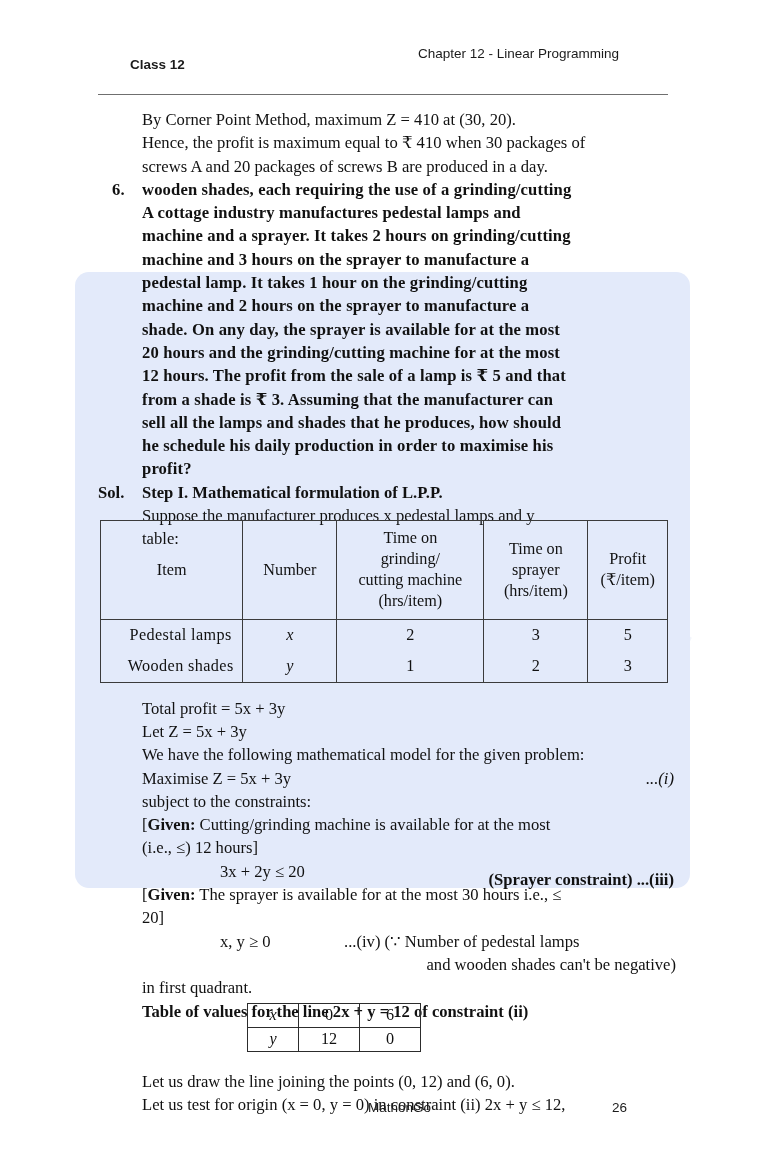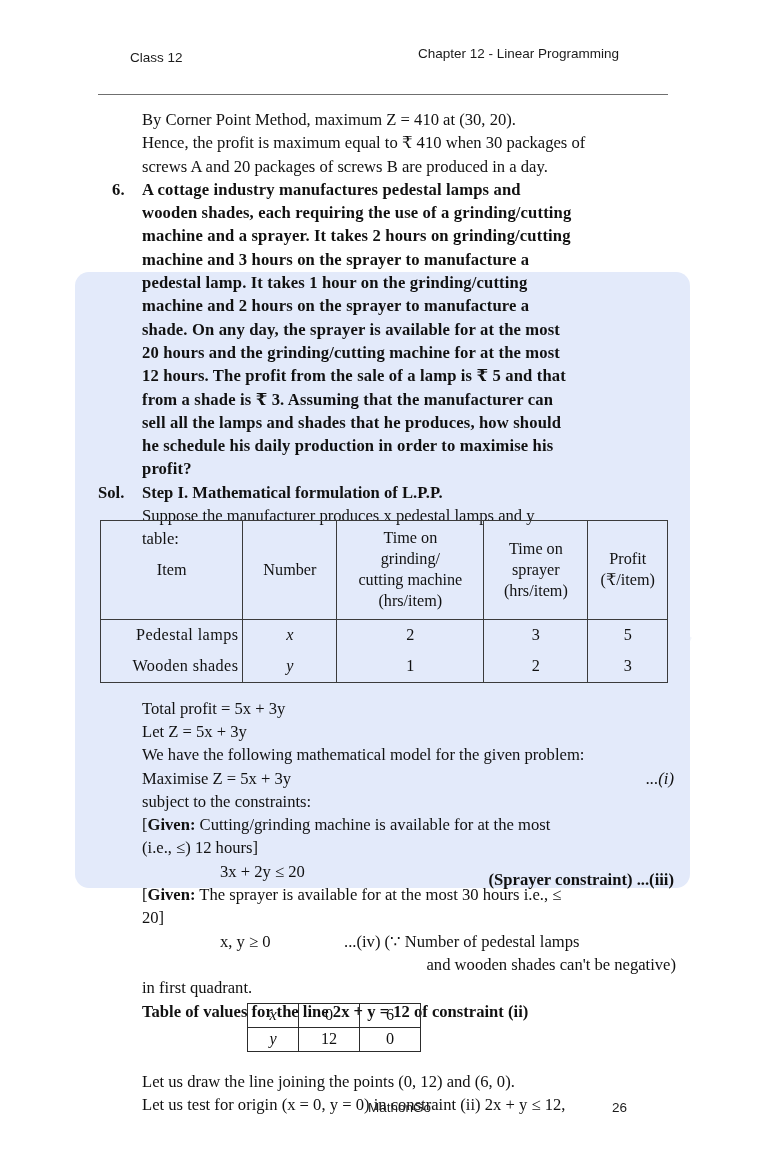--- a/index.html
+++ b/index.html
@@ -61,21 +61,21 @@
   #page-header {
     position: absolute;
     left: 100px;
     top: 46px;
     width: 568px;
     height: 26px;
     font-family: "Liberation Sans", "DejaVu Sans", sans-serif;
     font-size: 13.5px;
     color: #1b1b1b;
   }
-  #page-header .hdr-left { position: absolute; left: 30px; top: 4px; }
+  #page-header .hdr-left { position: absolute; left: 30px; top: 11px; font-weight: bold; }
   #page-header .hdr-right { position: absolute; left: 318px; top: 0; }
 
   #header-rule {
     position: absolute;
     left: 98px;
     top: 94px;
     width: 570px;
     height: 0;
     border-top: 1.3px solid #6f6f6f;
   }
@@ -142,21 +142,21 @@
   #data-table .c-item   { width: 146px; margin-left: 20px; }
   #data-table .c-number { width: 92px; border-radius: 22px; }
   #data-table .c-grind  { width: 154px; }
   #data-table .c-spray  { width: 102px; }
   #data-table .c-profit { width: 74px; }
   #data-table tbody td { height: 25px; }
   #data-table tbody tr td { border-top: none; border-bottom: none; }
   #data-table tbody tr:first-child td { border-top: 1.4px solid #3b3b3b; }
   #data-table tbody tr:last-child td { border-bottom: 1.4px solid #3b3b3b; }
   #data-table td.item-cell {
-    text-align: right;
+    text-align: center;
     padding-left: 22px;
     letter-spacing: .4px;
   }
 
   
   #values-table {
     position: absolute;
     left: 247px;
     top: 1003px;
     border-collapse: collapse;
@@ -211,22 +211,22 @@
   <div id="body-block">
 
     <div class="p indent-1">
       <span class="justline">By Corner Point Method, maximum Z = 410 at (30, 20).</span>
       <span class="justline">Hence, the profit is maximum equal to ₹ 410 when 30 packages of</span>
       <span class="justline">screws A and 20 packages of screws B are produced in a day.</span>
     </div>
 
     <div class="q-item">
       <span class="q-num">6.</span>
+      <span class="q-line">wooden shades, each requiring the use of a grinding/cutting</span>
       <span class="q-line">A cottage industry manufactures pedestal lamps and</span>
-      <span class="q-line">wooden shades, each requiring the use of a grinding/cutting</span>
       <span class="q-line">machine and a sprayer. It takes 2 hours on grinding/cutting</span>
       <span class="q-line">machine and 3 hours on the sprayer to manufacture a</span>
       <span class="q-line">pedestal lamp. It takes 1 hour on the grinding/cutting</span>
       <span class="q-line">machine and 2 hours on the sprayer to manufacture a</span>
       <span class="q-line">shade. On any day, the sprayer is available for at the most</span>
       <span class="q-line">20 hours and the grinding/cutting machine for at the most</span>
       <span class="q-line">12 hours. The profit from the sale of a lamp is ₹ 5 and that</span>
       <span class="q-line">from a shade is ₹ 3. Assuming that the manufacturer can</span>
       <span class="q-line">sell all the lamps and shades that he produces, how should</span>
       <span class="q-line">he schedule his daily production in order to maximise his</span>

